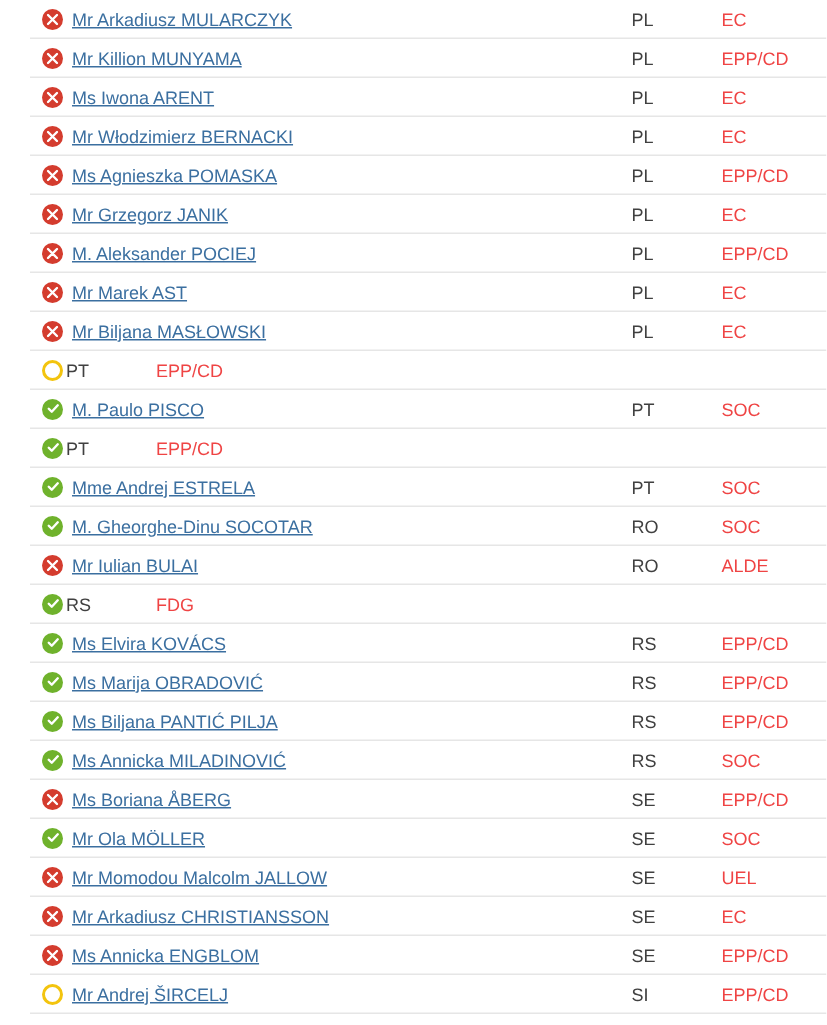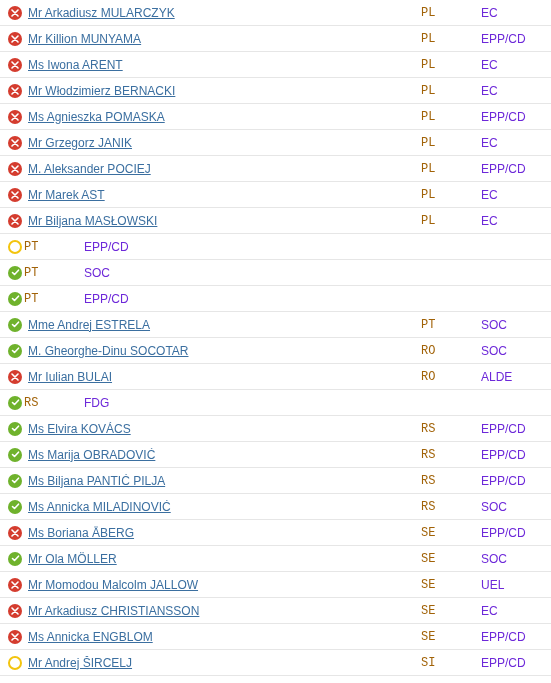--- a/index.html
+++ b/index.html
@@ -5,21 +5,21 @@
   * { box-sizing: border-box; }
   body {
     margin: 0;
     padding: 0;
     font-family: Arial, Helvetica, sans-serif;
     font-size: 12px;
     color: #333;
     background: #fff;
     width: 551px;
   }
-  .table { width: 551px; }
+  .table { width: 551px; padding-left: 20px; }
   .row {
     display: flex;
     align-items: center;
     height: 26px;
     border-bottom: 1px solid #e6e6e6;
     padding-left: 6px;
   }
   .icon-cell {
     width: 18px;
     flex: 0 0 18px;
@@ -30,26 +30,25 @@
   .name-cell {
     flex: 1 1 auto;
     color: #3b6fa0;
     padding-left: 4px;
     white-space: nowrap;
     overflow: hidden;
     text-overflow: ellipsis;
   }
   .country-cell {
     flex: 0 0 60px;
-    color: #a16207;
-    font-family: Liberation Mono, monospace;
+    color: #404040;
   }
   .group-cell {
     flex: 0 0 70px;
-    color: #6d28d9;
+    color: #ef4444;
   }
   .status-icon {
     width: 14px;
     height: 14px;
     border-radius: 50%;
     display: inline-flex;
     align-items: center;
     justify-content: center;
   }
   .status-icon svg { display: block; }
@@ -182,20 +181,21 @@
       <div class="group-cell">EPP/CD</div>
     </div>
     <div class="row">
       <div class="icon-cell">
         <span class="status-icon status-for">
           <svg width="9" height="9" viewBox="0 0 9 9">
             <path d="M1.5 4.5 L3.5 6.5 L7.5 2.2" stroke="#fff" stroke-width="1.6" stroke-linecap="round" stroke-linejoin="round" fill="none"></path>
           </svg>
         </span>
       </div>
+      <a href="#" class="name-cell">M. Paulo PISCO</a>
       <div class="country-cell">PT</div>
       <div class="group-cell">SOC</div>
     </div>
     <div class="row">
       <div class="icon-cell">
         <span class="status-icon status-for">
           <svg width="9" height="9" viewBox="0 0 9 9">
             <path d="M1.5 4.5 L3.5 6.5 L7.5 2.2" stroke="#fff" stroke-width="1.6" stroke-linecap="round" stroke-linejoin="round" fill="none"></path>
           </svg>
         </span>

